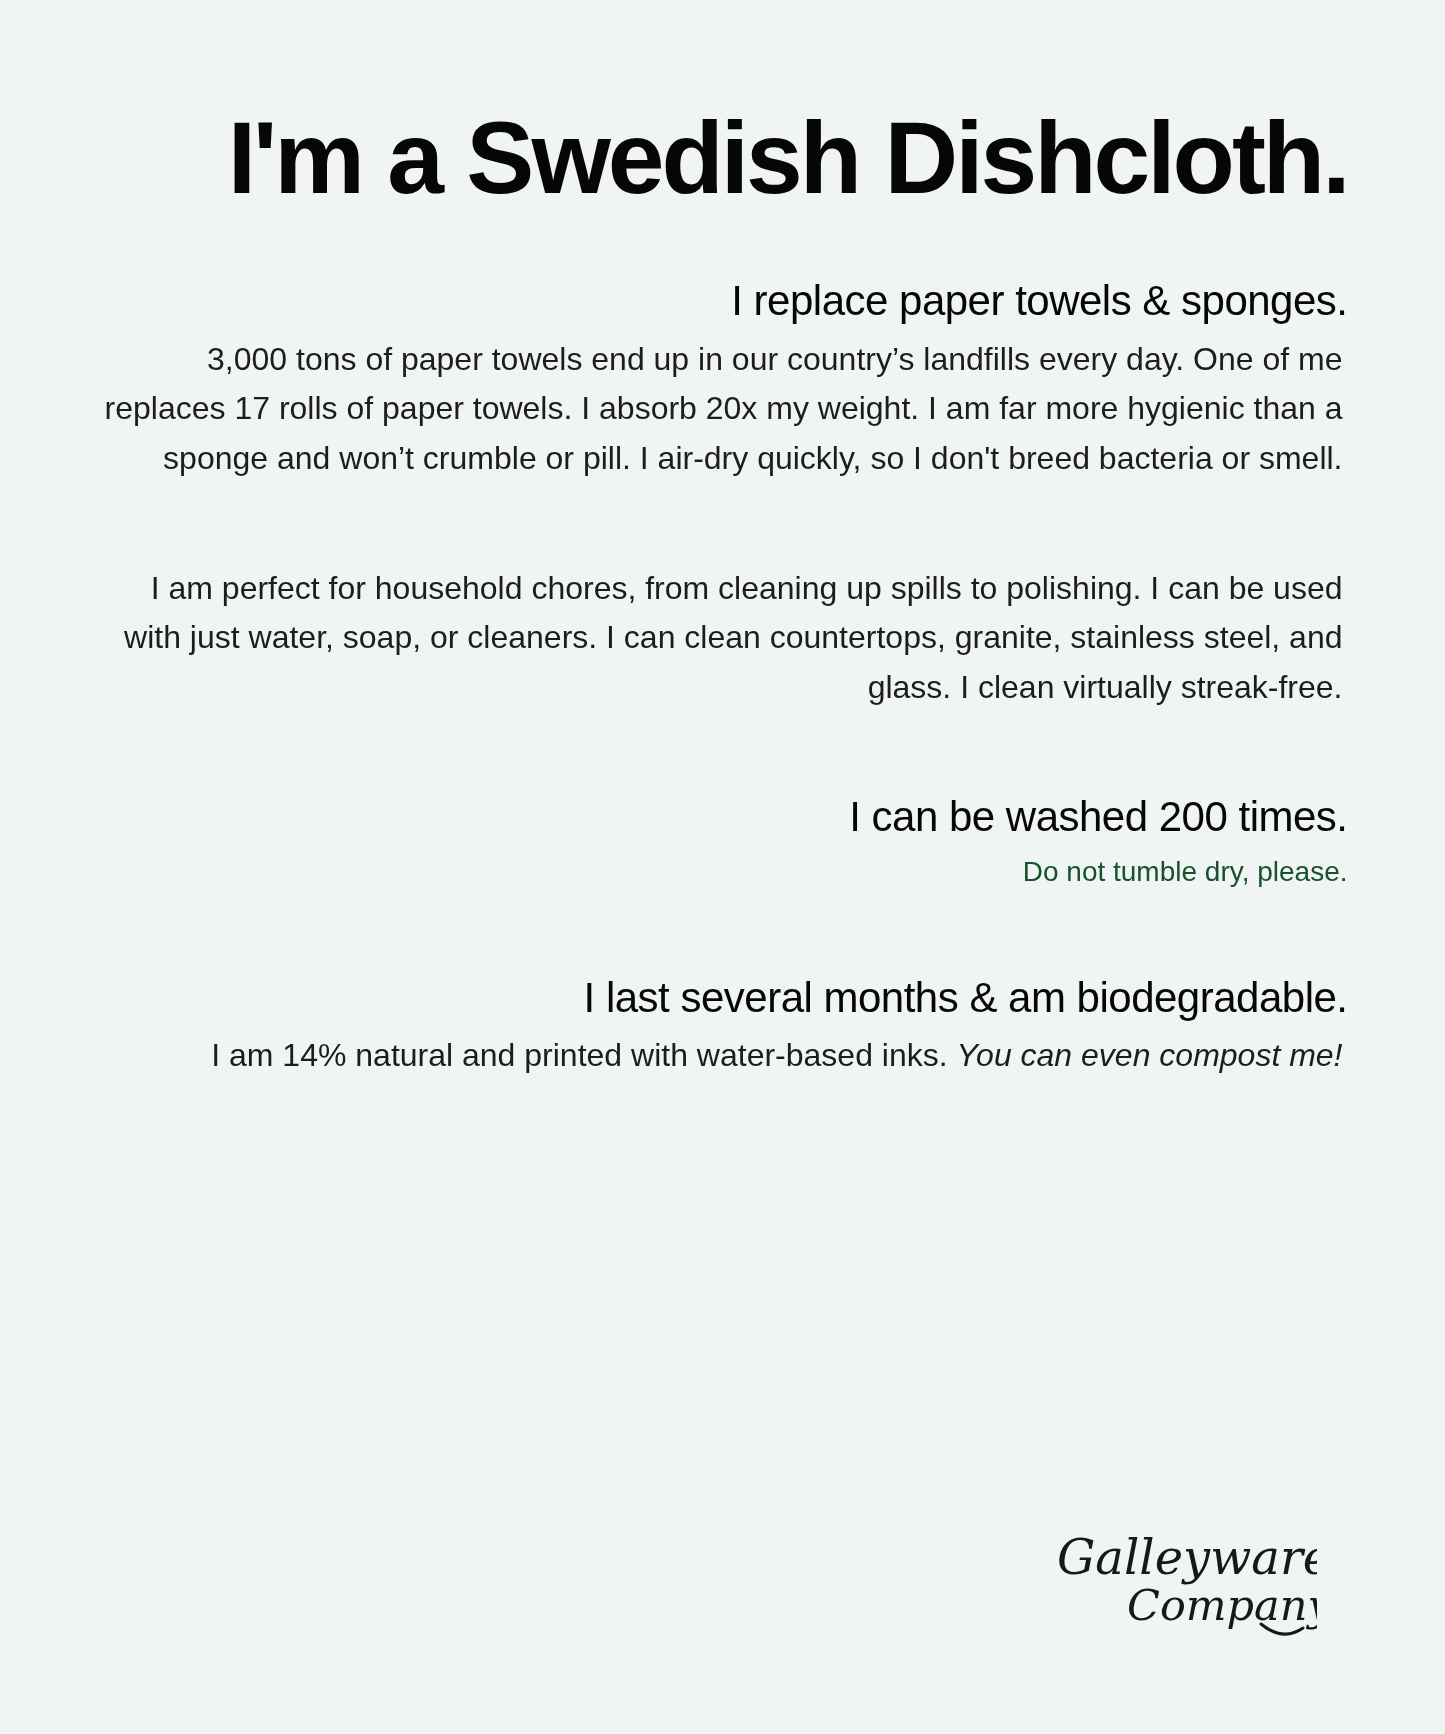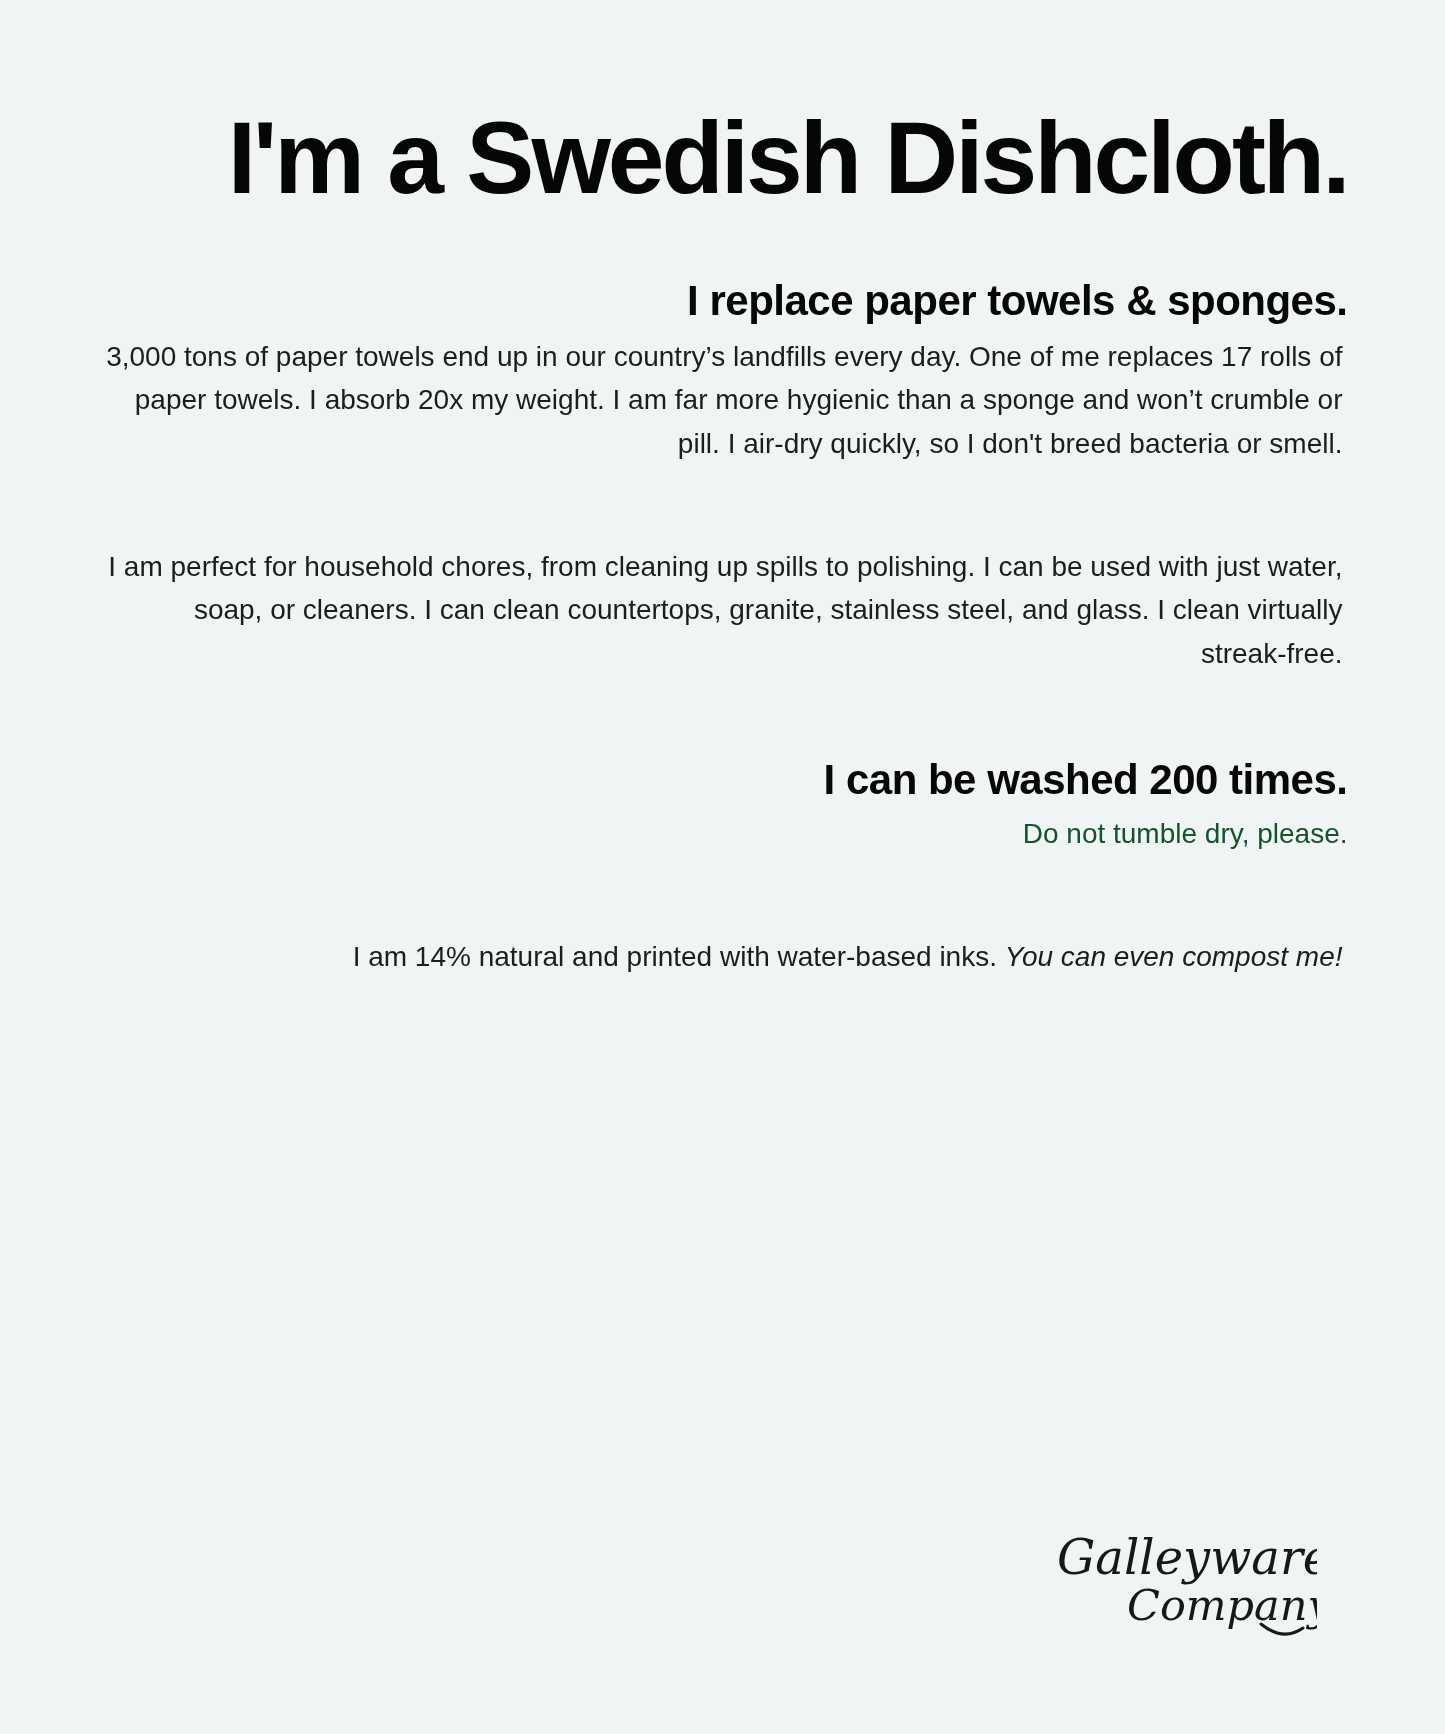--- a/index.html
+++ b/index.html
@@ -27,29 +27,29 @@
     font-size: 102px;
     letter-spacing: -3px;
     line-height: 1.18;
     color: #060606;
     margin: 0 0 58px 0;
   }
   .section {
     margin: 0 0 80px 0;
   }
   .section-heading {
-    font-weight: 700;
+    font-weight: 400;
     font-size: 42px;
     line-height: 1.2;
     color: #070707;
     margin: 0 0 8px 0;
     letter-spacing: -0.5px;
   }
   .section-body {
-    font-size: 28px;
+    font-size: 32px;
     line-height: 1.55;
     margin: 1px auto;
     max-width: 1240px;
     color: #1d1d1d;
   }
   .section-note {
     font-size: 28px;
     line-height: 1.5;
     margin: 8px auto 0 auto;
     color: #14532d;
@@ -78,20 +78,21 @@
   <div class="section">
     <p class="section-body">I am perfect for household chores, from cleaning up spills to polishing. I can be used with just water, soap, or cleaners. I can clean countertops, granite, stainless steel, and glass. I clean virtually streak-free.</p>
   </div>
 
   <div class="section">
     <h2 class="section-heading">I can be washed 200 times.</h2>
     <p class="section-note">Do not tumble dry, please.</p>
   </div>
 
   <div class="section">
+    <h2 class="section-heading">I last several months &amp; am biodegradable.</h2>
     <p class="section-body"><span>I am 14% natural and printed with water-based inks. </span><span class="italic">You can even compost me!</span></p>
   </div>
 
 </div>
 
 <div class="logo">
   <svg width="262" height="118" viewBox="0 0 262 118">
     <text x="2" y="46" font-family="DejaVu Serif, serif" font-style="italic" font-size="48" fill="#17181a">Galleyware</text>
     <text x="72" y="92" font-family="DejaVu Serif, serif" font-style="italic" font-size="43" fill="#17181a">Company</text>
     <path d="M 206 96 q 22 18 42 4" stroke="#17181a" stroke-width="3" fill="none" stroke-linecap="round"></path>

